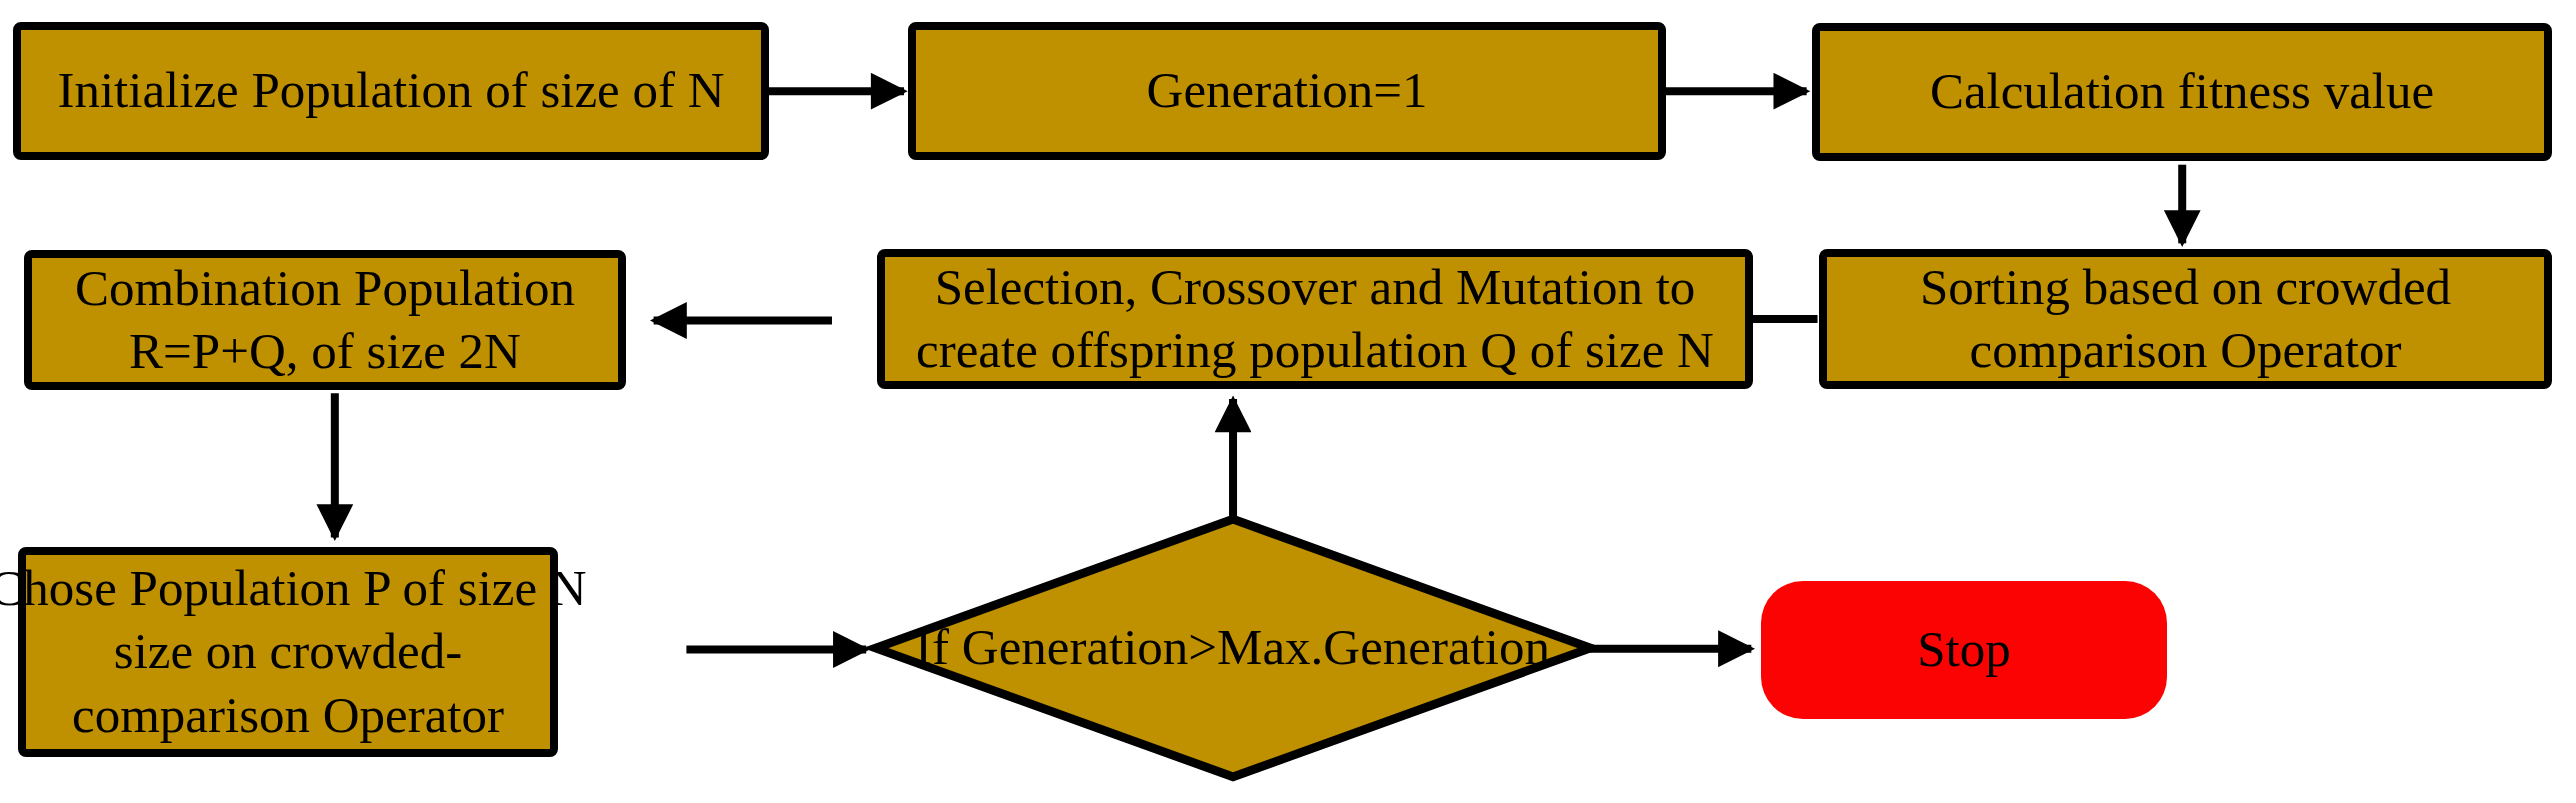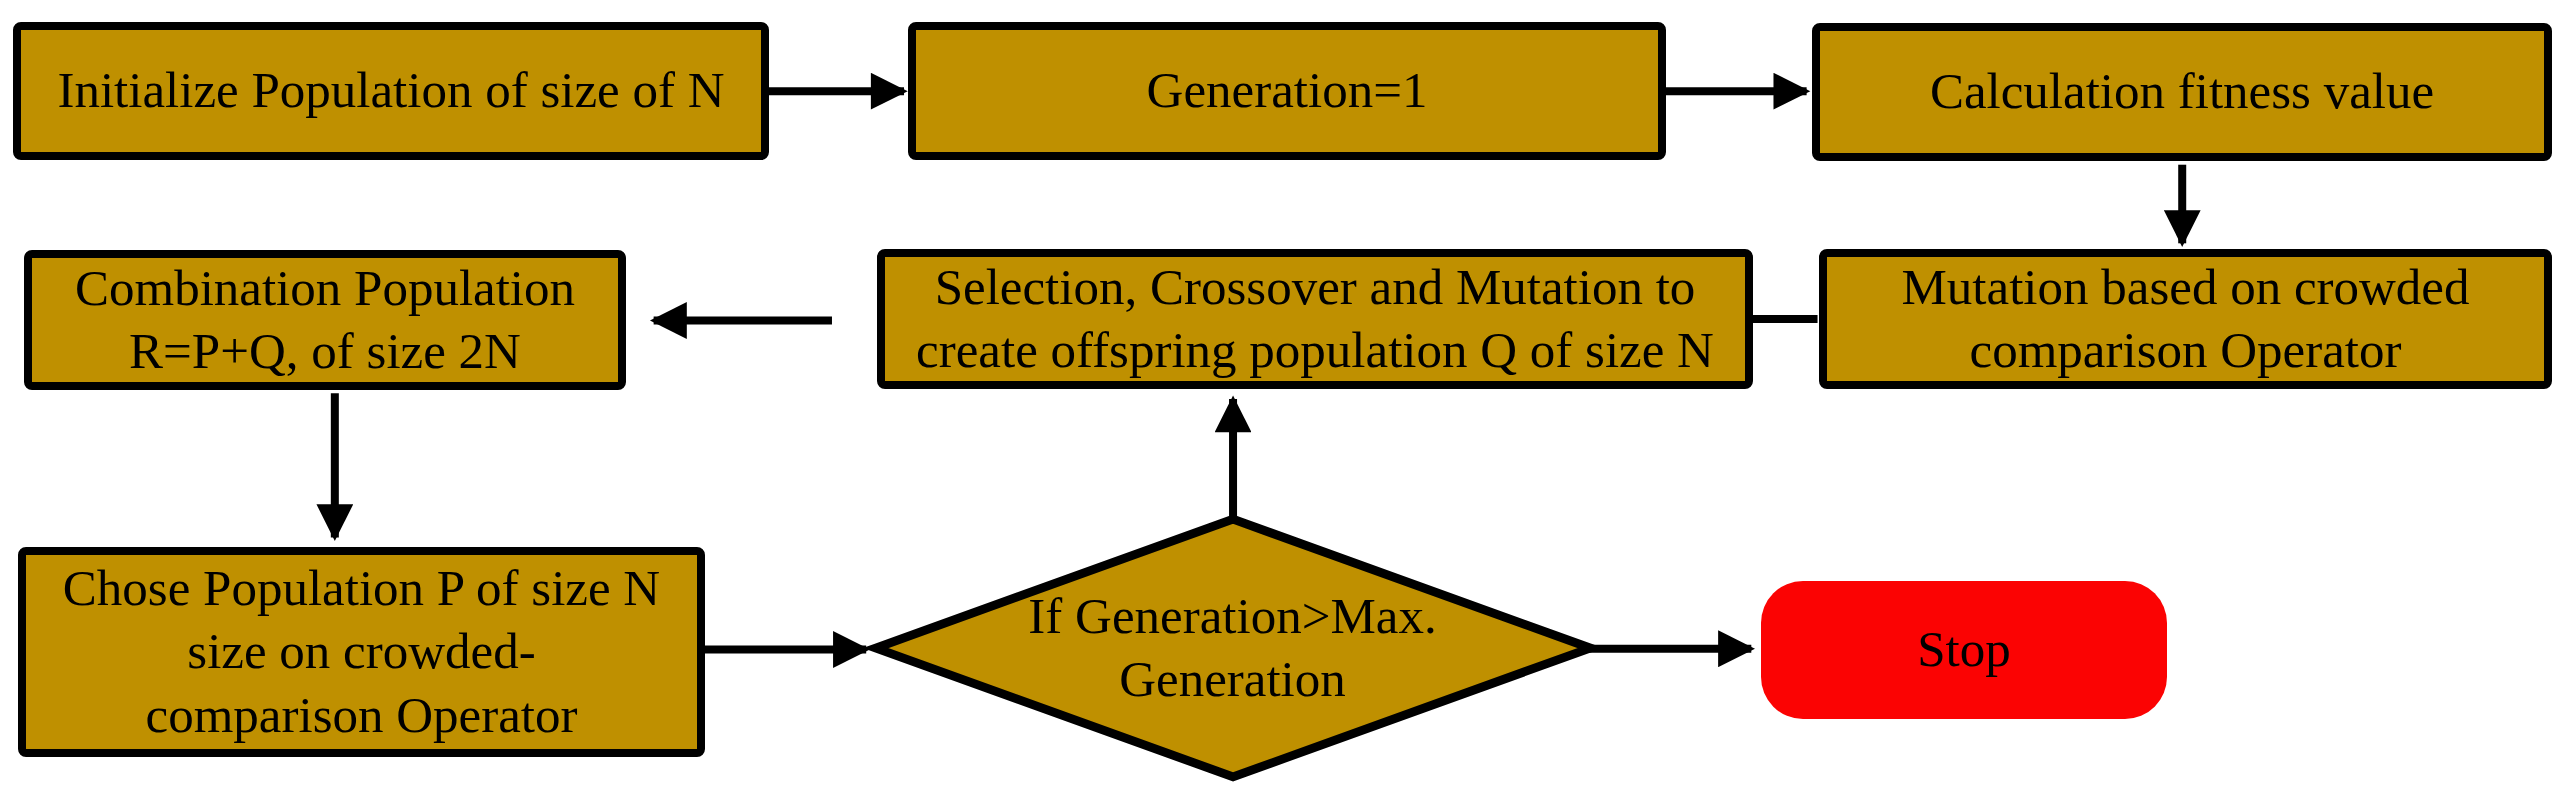--- a/index.html
+++ b/index.html
@@ -51,34 +51,34 @@
     line-height: 1.24;
   }
   .node span { display: block; white-space: nowrap; }
 
   .node--init        { left: 13px;   top: 22px;  width: 756px; height: 138px; }
   .node--generation  { left: 908px; top: 22px;  width: 758px; height: 138px; }
   .node--fitness     { left: 1812px; top: 23px;  width: 740px; height: 138px; }
   .node--sorting     { left: 1819px; top: 249px; width: 733px; height: 140px; }
   .node--selection   { left: 877px; top: 249px; width: 876px; height: 140px; }
   .node--combination { left: 24px;   top: 250px; width: 602px;  height: 140px; }
-  .node--chose       { left: 18px;   top: 547px; width: 687px;  height: 210px; }
+  .node--chose       { left: 18px;   top: 547px; width: 540px;  height: 210px; }
 
   .node--stop {
     left: 1761px; top: 581px; width: 406px; height: 138px;
     background: var(--stop-fill, #FB0303);
     border: none;
     border-radius: 42px;
   }
 
   .diamond-label {
     position: absolute;
     left: 905px; top: 579px; width: 655px; height: 138px;
     display: flex;
-    flex-direction: column;
+    flex-direction: row;
     align-items: center;
     justify-content: center;
     font-size: 51px;
     line-height: 1.24;
   }
   .diamond-label span { display: block; white-space: nowrap; }
 </style>
 </head>
 <body>
 
@@ -110,21 +110,21 @@
 
   <div class="node node--generation">
     <span>Generation=1</span>
   </div>
 
   <div class="node node--fitness">
     <span>Calculation fitness value</span>
   </div>
 
   <div class="node node--sorting">
-    <span>Mutation based on crowded</span>
+    <span>Sorting based on crowded</span>
     <span>comparison Operator</span>
   </div>
 
   <div class="node node--selection">
     <span>Selection, Crossover and Mutation to</span>
     <span>create offspring population Q of size N</span>
   </div>
 
   <div class="node node--combination">
     <span>Combination Population</span>

